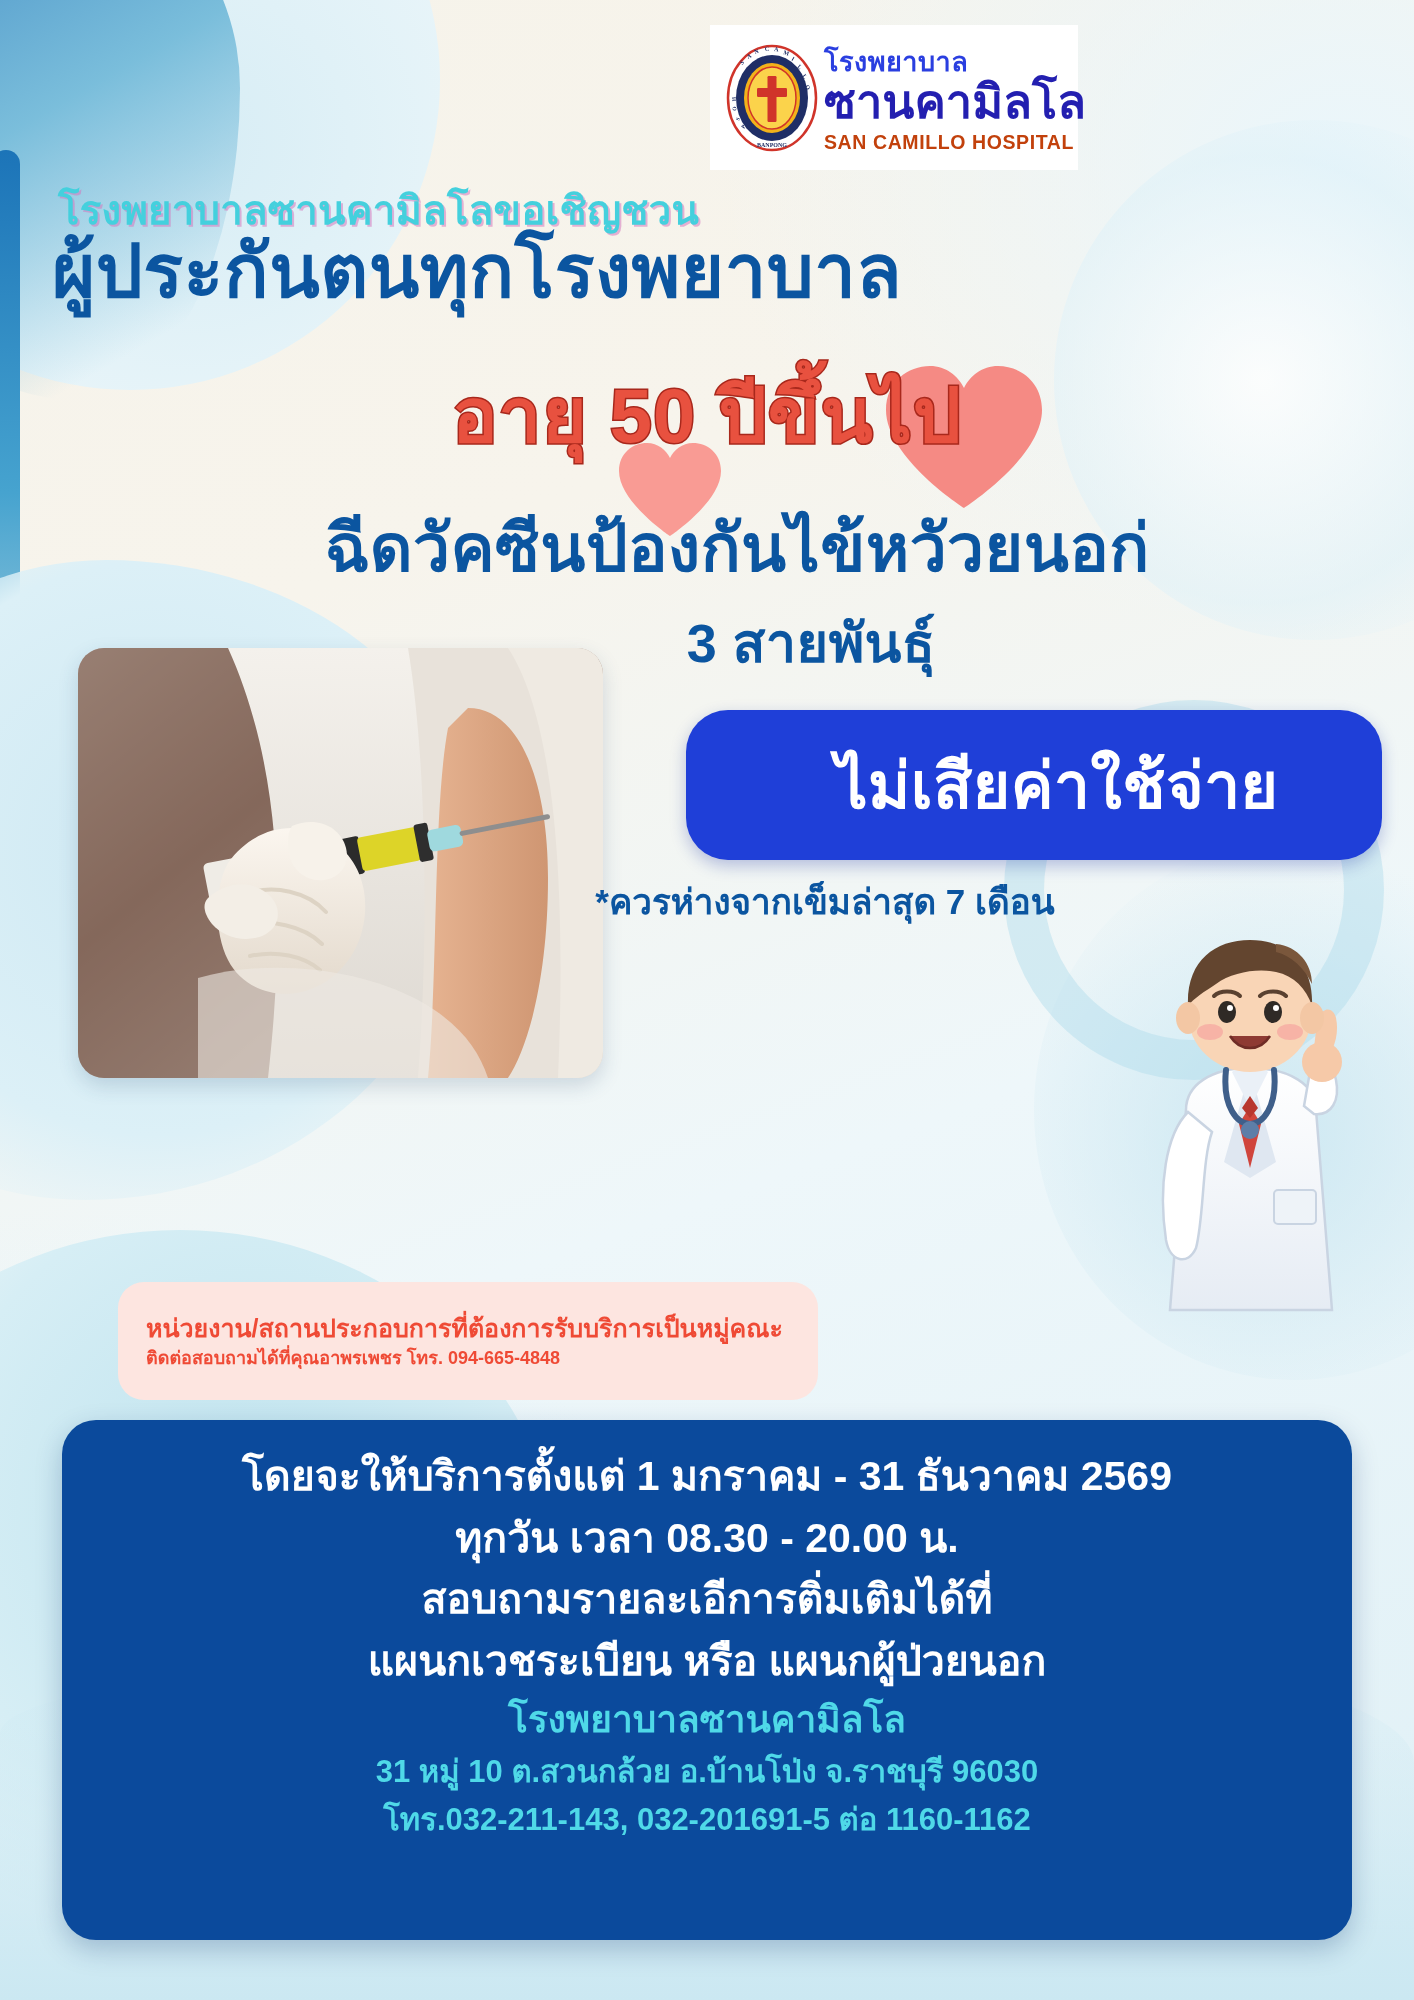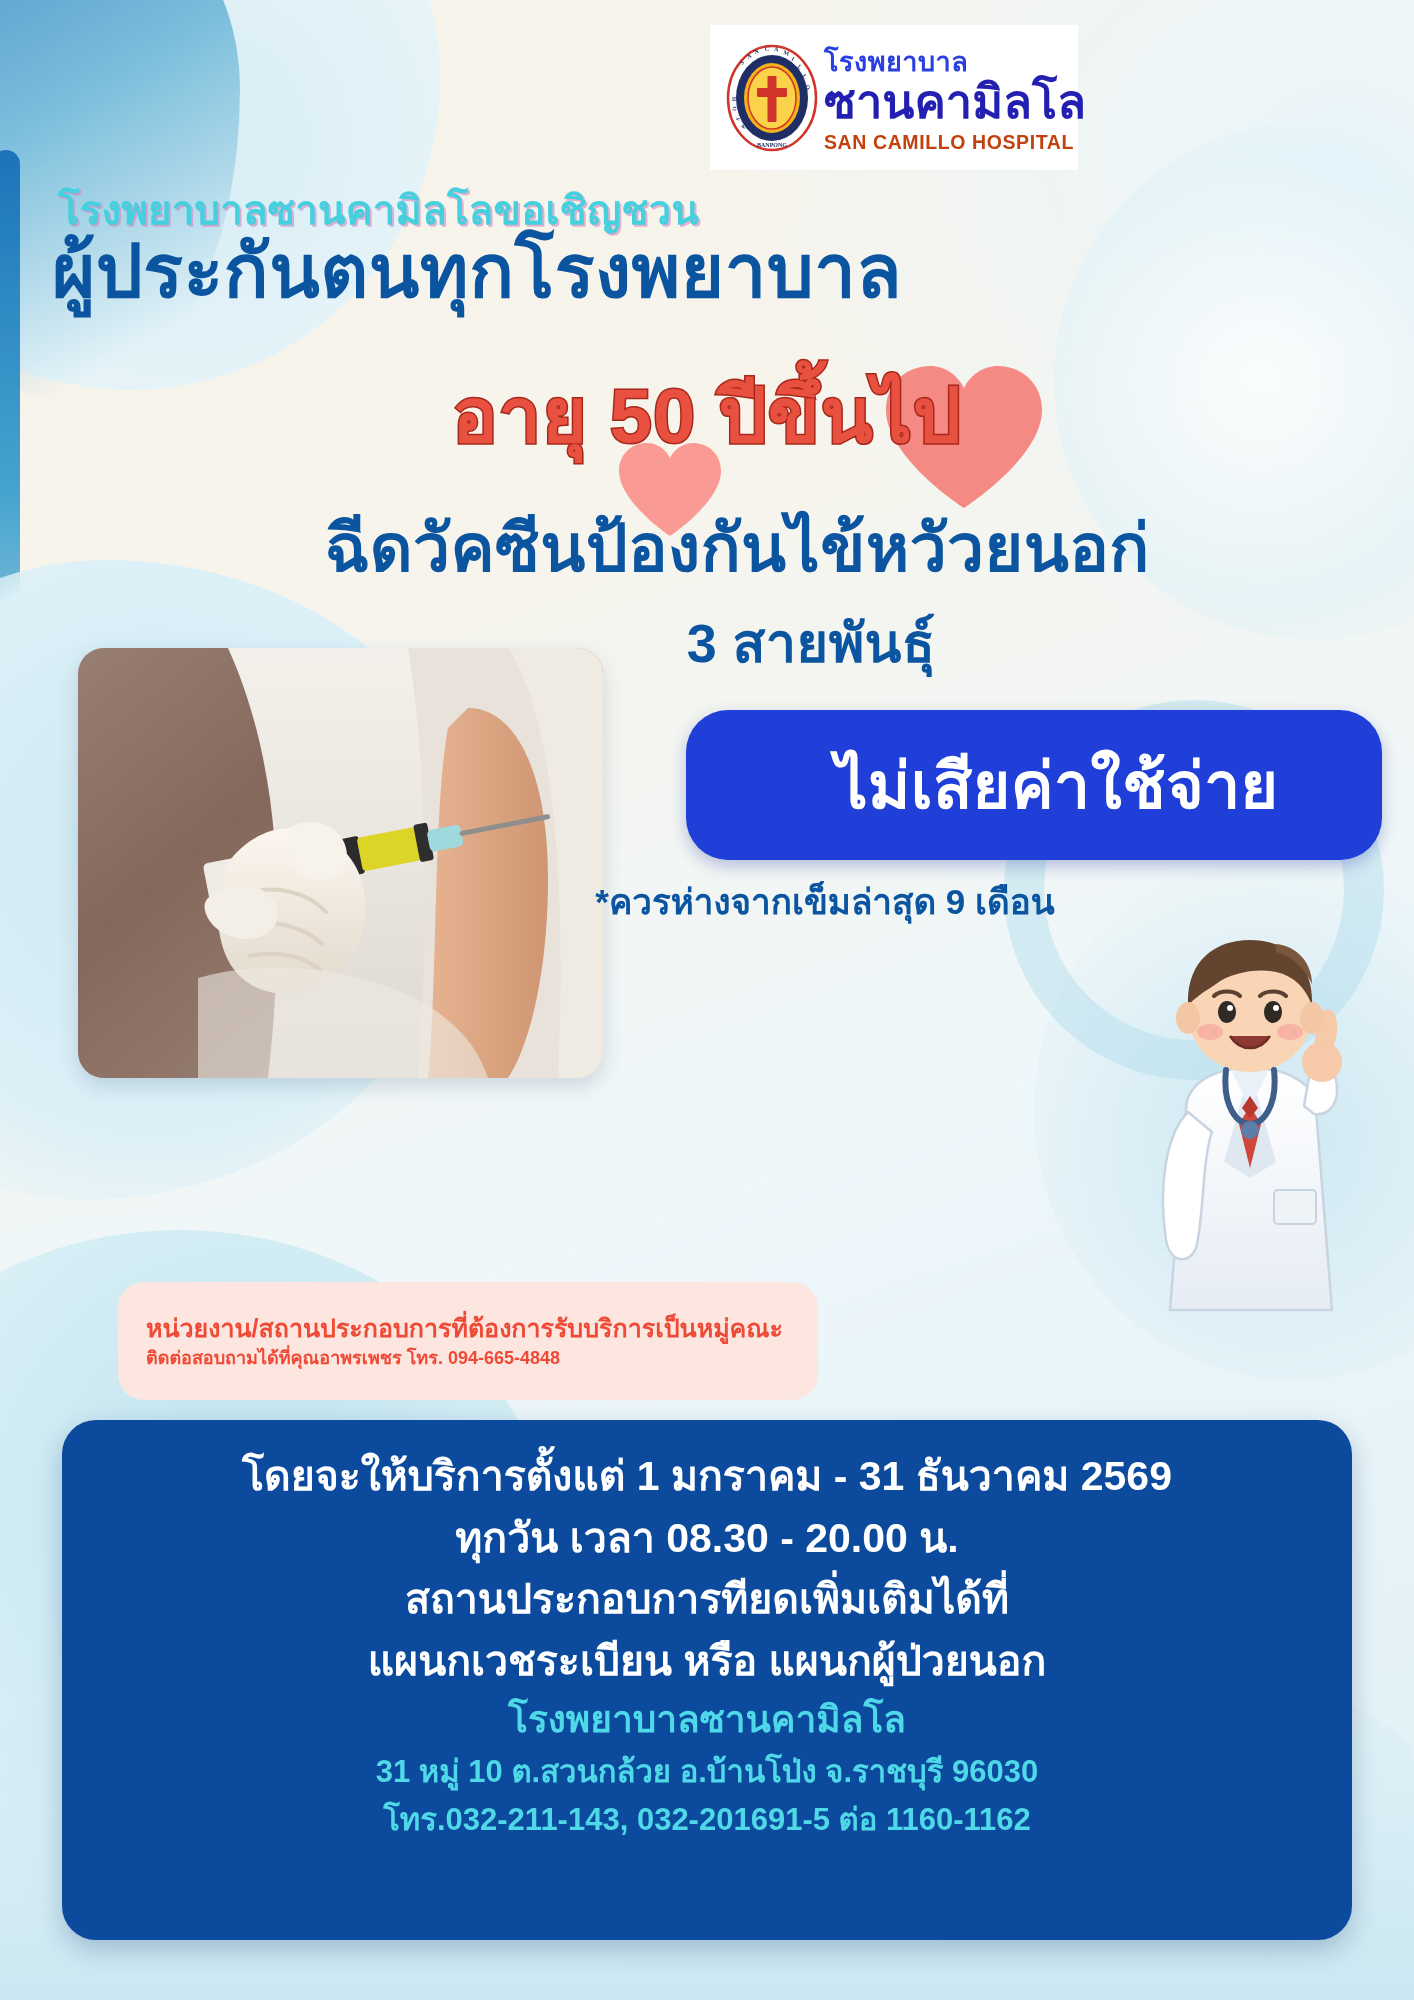--- a/index.html
+++ b/index.html
@@ -293,21 +293,21 @@
         <path d="M172 308 C198 302 226 308 242 322" stroke="#ddd3c4" stroke-width="4" fill="none" stroke-linecap="round"></path>
         <path d="M130 250 C150 232 176 232 192 248 C204 260 202 278 188 286 C170 296 146 290 134 276 C126 266 124 256 130 250 Z" fill="#f3eee6"></path>
       </g>
       <path d="M120 330 C190 310 280 320 340 352 C380 374 400 400 410 430 H120 Z" fill="#efeae2" opacity=".6"></path>
     </svg>
   </div>
 
   <div class="free-badge">
     <span>ไม่เสียค่าใช้จ่าย</span>
   </div>
-  <div class="free-note">*ควรห่างจากเข็มล่าสุด 9 เดือน</div>
+  <div class="free-note">*ควรห่างจากเข็มล่าสุด 7 เดือน</div>
 
   <div class="doctor">
     <svg viewBox="0 0 250 420" xmlns="http://www.w3.org/2000/svg">
       <defs>
         <linearGradient id="cg" x1="0" y1="0" x2="0" y2="1">
           <stop offset="0%" stop-color="#ffffff"></stop>
           <stop offset="100%" stop-color="#e6ecf4"></stop>
         </linearGradient>
       </defs>
 
@@ -362,20 +362,20 @@
       <rect x="3" y="9" width="50" height="46" rx="7" fill="none" stroke="#ffffff" stroke-width="5"></rect>
       <line x1="3" y1="24" x2="53" y2="24" stroke="#ffffff" stroke-width="5"></line>
       <line x1="16" y1="2" x2="16" y2="15" stroke="#ffffff" stroke-width="5" stroke-linecap="round"></line>
       <line x1="40" y1="2" x2="40" y2="15" stroke="#ffffff" stroke-width="5" stroke-linecap="round"></line>
     </svg>
   </div>
 
   <div class="info-box">
     <div class="info-l1">โดยจะให้บริการตั้งแต่ 1 มกราคม - 31 ธันวาคม 2569</div>
     <div class="info-l2">ทุกวัน เวลา 08.30 - 20.00 น.</div>
-    <div class="info-l3">สถานประกอบการทียดเพิ่มเติมได้ที่</div>
+    <div class="info-l3">สอบถามรายละเอีการติ่มเติมได้ที่</div>
     <div class="info-l4">แผนกเวชระเบียน หรือ แผนกผู้ป่วยนอก</div>
     <div class="info-name">โรงพยาบาลซานคามิลโล</div>
     <div class="info-addr">31 หมู่ 10 ต.สวนกล้วย อ.บ้านโป่ง จ.ราชบุรี 96030</div>
     <div class="info-tel">โทร.032-211-143,  032-201691-5 ต่อ 1160-1162</div>
   </div>
 
 </div>
 
 </body></html>

